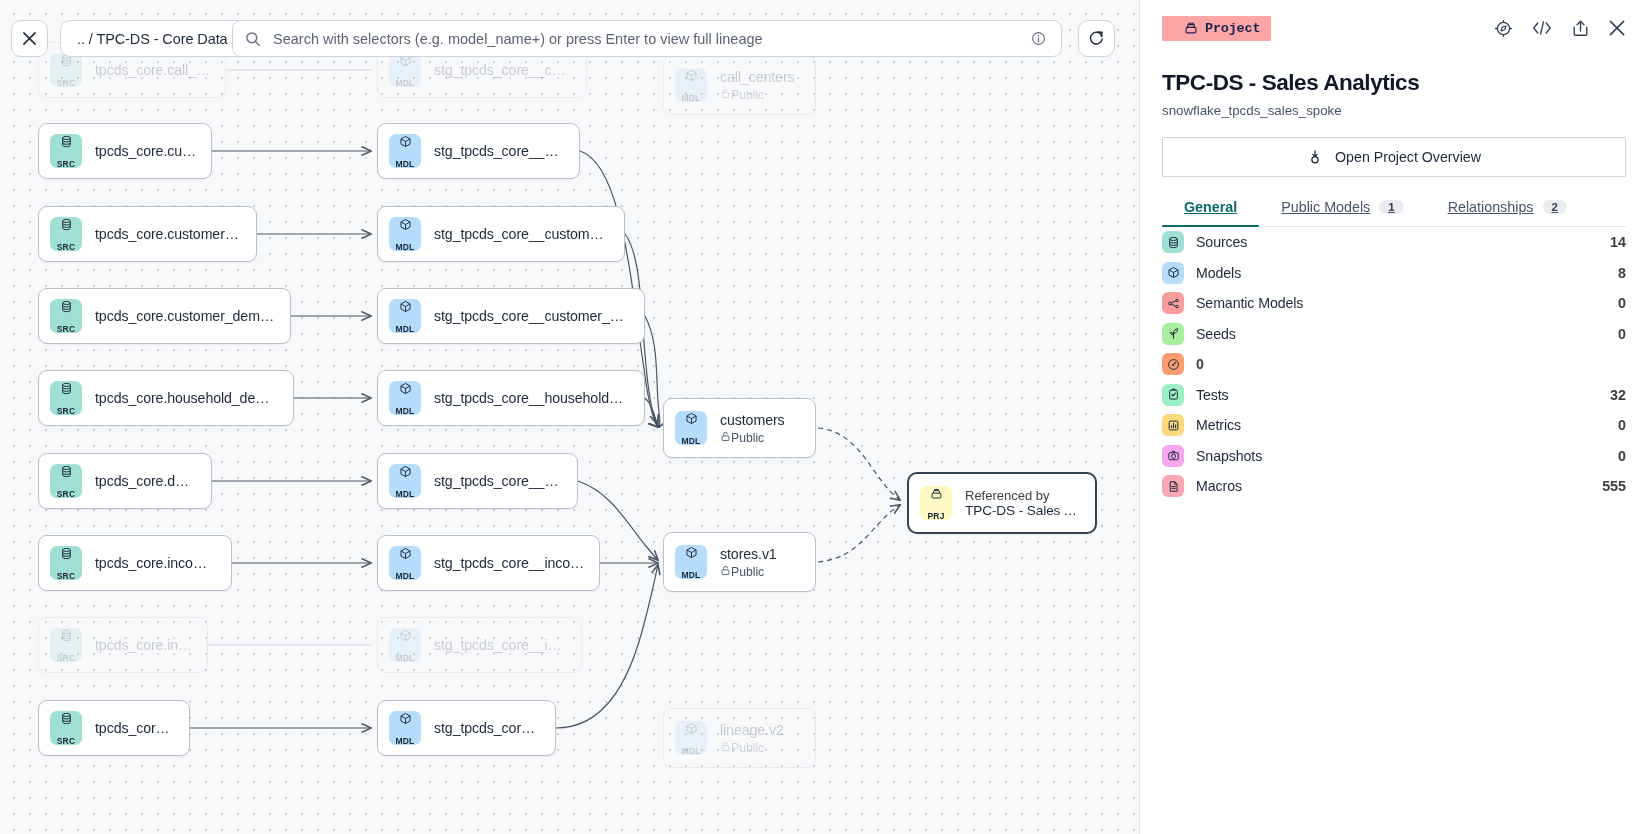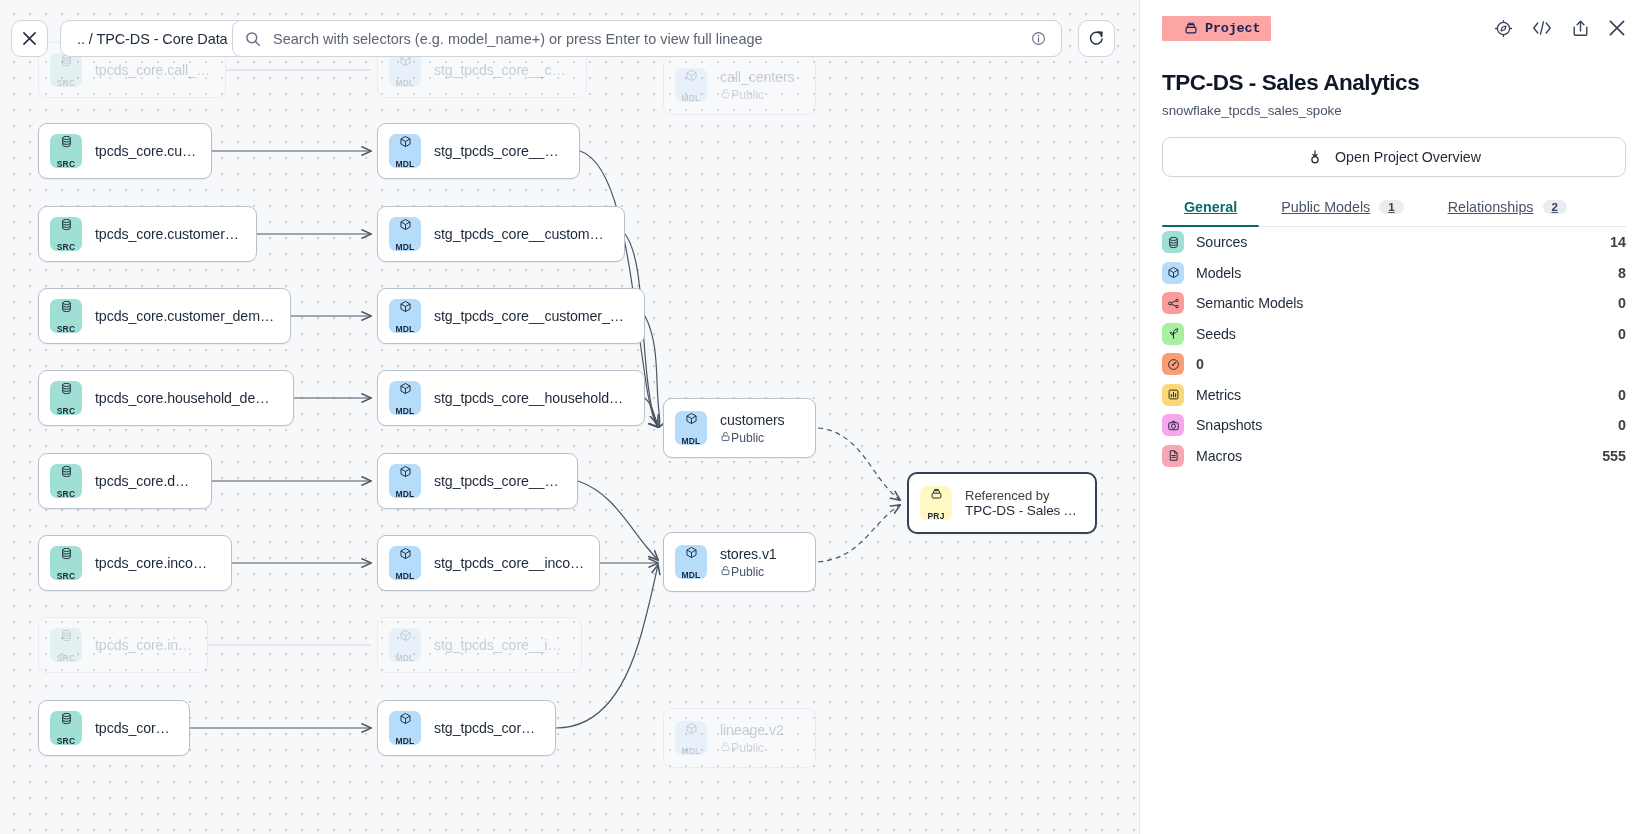--- a/index.html
+++ b/index.html
@@ -122,21 +122,21 @@
   }
   .panel-icons { display: flex; align-items: center; gap: 18px; color: #344054; }
   .panel-icons .pi { cursor: pointer; display: flex; align-items: center; }
   .panel-title {
     font-size: 22.5px; font-weight: 700; color: #101828;
     letter-spacing: -.45px; margin-top: 14px;
   }
   .panel-sub { font-size: 13.3px; color: #475467; margin-top: 7px; }
   .overview-btn {
     margin-top: 19px; height: 40px; width: 100%;
-    border: 1px solid #cfd4dc; border-radius: 9px;
+    border: 1px solid #cfd4dc; border-radius: 1px;
     background: #fff; cursor: pointer;
     display: flex; align-items: center; justify-content: center; gap: 12px;
     font-size: 14.2px; color: #1d2939; font-family: "Liberation Sans", sans-serif;
   }
   .tabs {
     margin-top: 22px; display: flex; gap: 0;
     border-bottom: 1px solid #e4e7ec;
   }
   .tab {
     display: flex; align-items: center; gap: 9px;
@@ -740,20 +740,31 @@
           <span class="res-ico" style="background:#fb9d73">
             <svg width="13" height="13" viewBox="0 0 16 16">
               <circle cx="8" cy="8" r="6" fill="none" stroke="#1d2939" stroke-width="1.2"></circle>
               <path d="M10.6,5.4 L7.2,8.8" stroke="#1d2939" stroke-width="1.3" stroke-linecap="round"></path>
               <circle cx="7.1" cy="8.9" r="1" fill="#1d2939"></circle>
             </svg>
           </span>
           <span class="res-val">0</span>
         </div>
         <div class="res-row">
+          <span class="res-ico" style="background:#9bf0c4">
+            <svg width="13" height="13" viewBox="0 0 16 16">
+              <rect x="3.3" y="2.6" width="9.4" height="11" rx="1.5" fill="none" stroke="#1d2939" stroke-width="1.2"></rect>
+              <path d="M6.1,2.6 L6.1,1.5 L9.9,1.5 L9.9,2.6" fill="none" stroke="#1d2939" stroke-width="1.2"></path>
+              <path d="M5.8,8.3 L7.3,9.8 L10.3,6.4" fill="none" stroke="#1d2939" stroke-width="1.3" stroke-linecap="round" stroke-linejoin="round"></path>
+            </svg>
+          </span>
+          <span class="res-label">Tests</span>
+          <span class="res-val">32</span>
+        </div>
+        <div class="res-row">
           <span class="res-ico" style="background:#fbd97a">
             <svg width="13" height="13" viewBox="0 0 16 16">
               <rect x="2.6" y="2.6" width="10.8" height="10.8" rx="1.5" fill="none" stroke="#1d2939" stroke-width="1.2"></rect>
               <path d="M5.4,10.8 L5.4,8 M8,10.8 L8,5.4 M10.6,10.8 L10.6,7" stroke="#1d2939" stroke-width="1.3" stroke-linecap="round"></path>
             </svg>
           </span>
           <span class="res-label">Metrics</span>
           <span class="res-val">0</span>
         </div>
         <div class="res-row">

